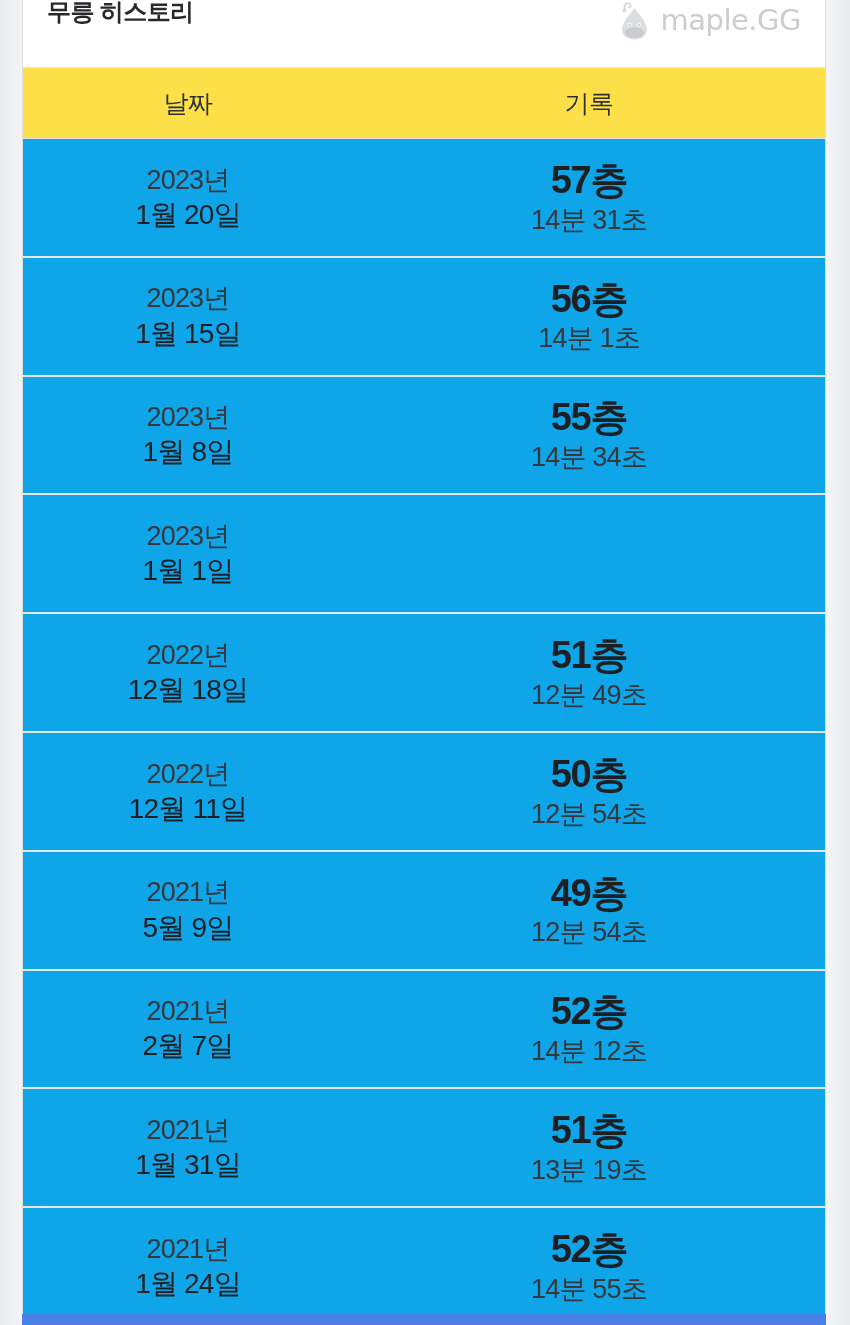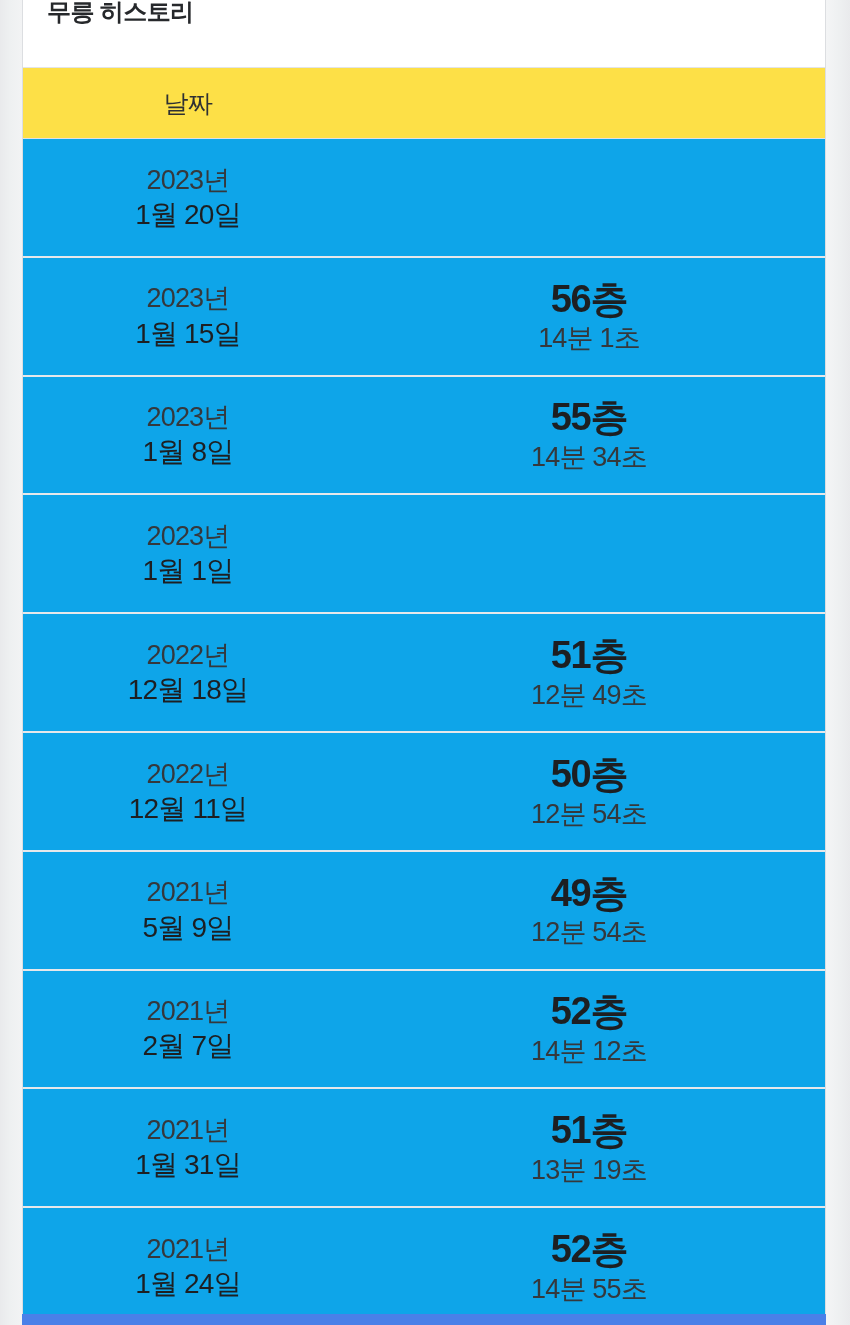--- a/index.html
+++ b/index.html
@@ -175,35 +175,58 @@
 <body>
 
 <div class="page-gutter-left"></div>
 <div class="page-gutter-right"></div>
 
 <div class="card">
 
   <div class="card-head">
     <div class="card-title">무릉 히스토리</div>
 
+    <div class="brand">
+      <span class="brand-mark">
+        <svg viewBox="0 0 46 44" width="46" height="44" aria-hidden="true">
+          <path d="M12.5 10.5 C10 6.5 12 2.5 15.5 3.2 C18.6 3.8 18.2 7.6 15.6 7.4" fill="none" stroke="#d6d8db" stroke-width="1.6" stroke-linecap="round"></path>
+          <circle cx="11.6" cy="10.4" r="1.9" fill="#d6d8db"></circle>
+          <path d="M21.5 8.5 C26.5 14.5 34 23 34 29.6 C34 35.6 28.6 39.4 21.5 39.4
+                   C14.4 39.4 9 35.6 9 29.6 C9 23 16.5 14.5 21.5 8.5 Z" fill="#dcdee1"></path>
+          <ellipse cx="21.5" cy="32.6" rx="9.6" ry="5.4" fill="#c9cbcf"></ellipse>
+          <ellipse cx="16.6" cy="24.8" rx="2.0" ry="2.2" fill="#f2f3f4"></ellipse>
+          <ellipse cx="26.2" cy="24.8" rx="2.0" ry="2.2" fill="#f2f3f4"></ellipse>
+          <circle cx="16.6" cy="25.1" r="0.95" fill="#b9bbbf"></circle>
+          <circle cx="26.2" cy="25.1" r="0.95" fill="#b9bbbf"></circle>
+        </svg>
+      </span>
+      <span class="brand-text">maple.GG</span>
+    </div>
   </div>
 
   <div class="tbl-head">
     <div class="col col-date">
       <span class="th-label">날짜</span>
     </div>
+    <div class="col col-rec">
+      <span class="th-label">기록</span>
+    </div>
   </div>
 
   <div class="rows">
 
     <div class="row">
       <div class="cell col-date">
         <span class="date-year">2023년</span>
         <span class="date-day">1월 20일</span>
       </div>
+      <div class="cell col-rec">
+        <span class="rec-floor">57층</span>
+        <span class="rec-time">14분 31초</span>
+      </div>
     </div>
 
     <div class="row">
       <div class="cell col-date">
         <span class="date-year">2023년</span>
         <span class="date-day">1월 15일</span>
       </div>
       <div class="cell col-rec">
         <span class="rec-floor">56층</span>
         <span class="rec-time">14분 1초</span>

